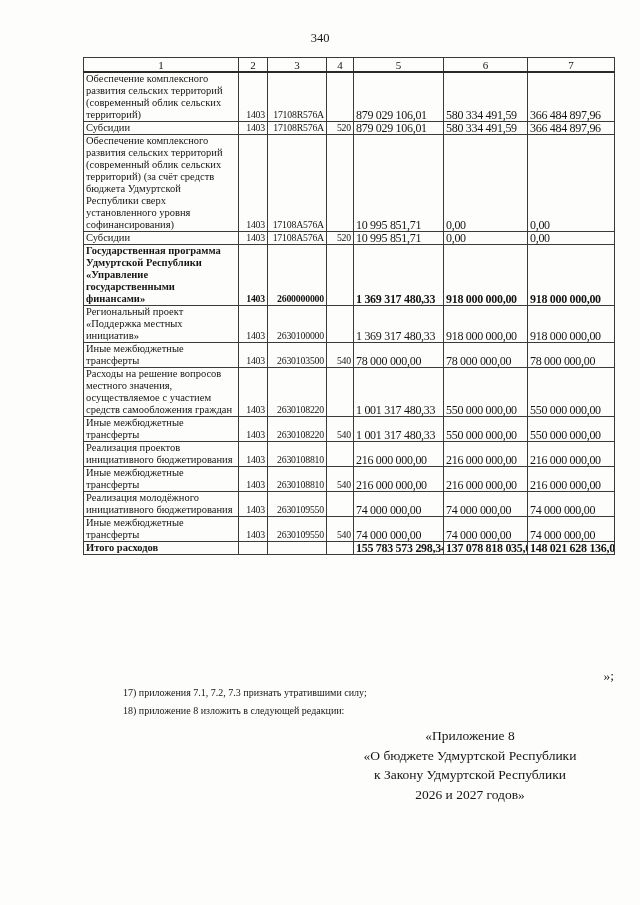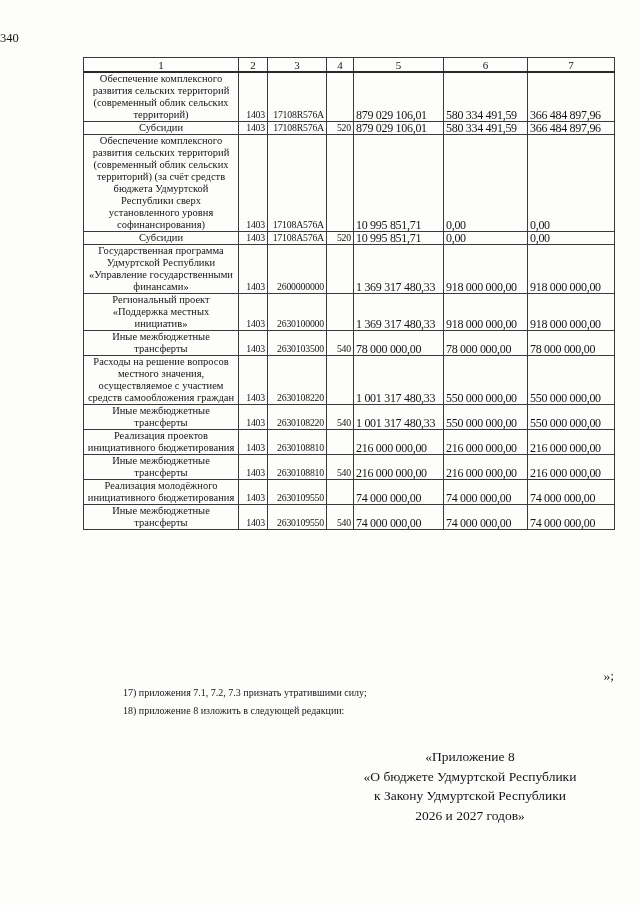--- a/index.html
+++ b/index.html
@@ -6,67 +6,67 @@
   body {
     width: 640px; height: 905px;
     background: #fdfdfc;
     position: relative;
     font-family: "Liberation Serif", "DejaVu Serif", serif;
     color: #151515;
     overflow: hidden;
   }
   .page-number {
     position: absolute; top: 31px; left: 0; width: 640px;
-    font-size: 12.5px;
+    text-align: center; font-size: 12.5px;
   }
   table.budget-table {
     position: absolute; top: 57px; left: 83px;
     width: 531px;
     border-collapse: collapse; table-layout: fixed;
     font-size: 10.5px; line-height: 12px;
     border: 1.5px solid #2a2a2a;
   }
   table.budget-table th, table.budget-table td {
     border: 1px solid #3a3a3a;
     padding: 0 2px;
     overflow: hidden;
   }
   table.budget-table thead th {
     font-weight: normal; text-align: center;
     font-size: 11px; height: 13px;
     border-bottom: 2px solid #2a2a2a;
   }
   td.cell-name {
-    text-align: center; vertical-align: top;
+    text-align: left; vertical-align: top;
     padding: 1px 2px 1px 3px;
   }
   td.cell-ctr {
     text-align: right; vertical-align: bottom;
     font-size: 9.8px; white-space: nowrap; letter-spacing: -0.2px;
     padding-bottom: 1px;
   }
   td.cell-num {
     text-align: left; vertical-align: bottom;
     font-size: 12px; white-space: nowrap; letter-spacing: -0.3px;
     padding: 0 1px 1px 0;
   }
-  tr.bold-row td { font-weight: normal; }
+  tr.bold-row td { font-weight: bold; }
   .closing-mark {
     position: absolute; top: 668px; left: 83px; width: 531px;
     text-align: right; font-size: 13.5px;
   }
   .clause {
     position: absolute; left: 123px;
     font-size: 10px; white-space: nowrap;
   }
   .clause-17 { top: 687px; }
   .clause-18 { top: 705px; }
   .appendix-block {
     position: absolute; top: 726px; left: 322px; width: 296px;
-    text-align: center; font-size: 13.5px; line-height: 19.5px; margin-top: 21px;
+    text-align: center; font-size: 13.5px; line-height: 19.5px;
   }
 </style>
 </head>
 <body>
 
 <div class="page-number">340</div>
 
 <table class="budget-table">
   <colgroup>
     <col style="width:155px">
@@ -199,20 +199,29 @@
   </tr>
       <tr>
     <td class="cell-name">Иные межбюджетные трансферты</td>
     <td class="cell-ctr">1403</td>
     <td class="cell-ctr">2630109550</td>
     <td class="cell-ctr">540</td>
     <td class="cell-num">74 000 000,00</td>
     <td class="cell-num">74 000 000,00</td>
     <td class="cell-num">74 000 000,00</td>
   </tr>
+      <tr class="bold-row">
+    <td class="cell-name">Итого расходов</td>
+    <td class="cell-ctr"></td>
+    <td class="cell-ctr"></td>
+    <td class="cell-ctr"></td>
+    <td class="cell-num">155 783 573 298,34</td>
+    <td class="cell-num">137 078 818 035,00</td>
+    <td class="cell-num">148 021 628 136,00</td>
+  </tr>
     </tbody>
 </table>
 
 <div class="closing-mark">»;</div>
 
 <div class="clause clause-17">17) приложения 7.1, 7.2, 7.3 признать утратившими силу;</div>
 <div class="clause clause-18">18) приложение 8 изложить в следующей редакции:</div>
 
 <div class="appendix-block">
   <div>«Приложение 8</div>

